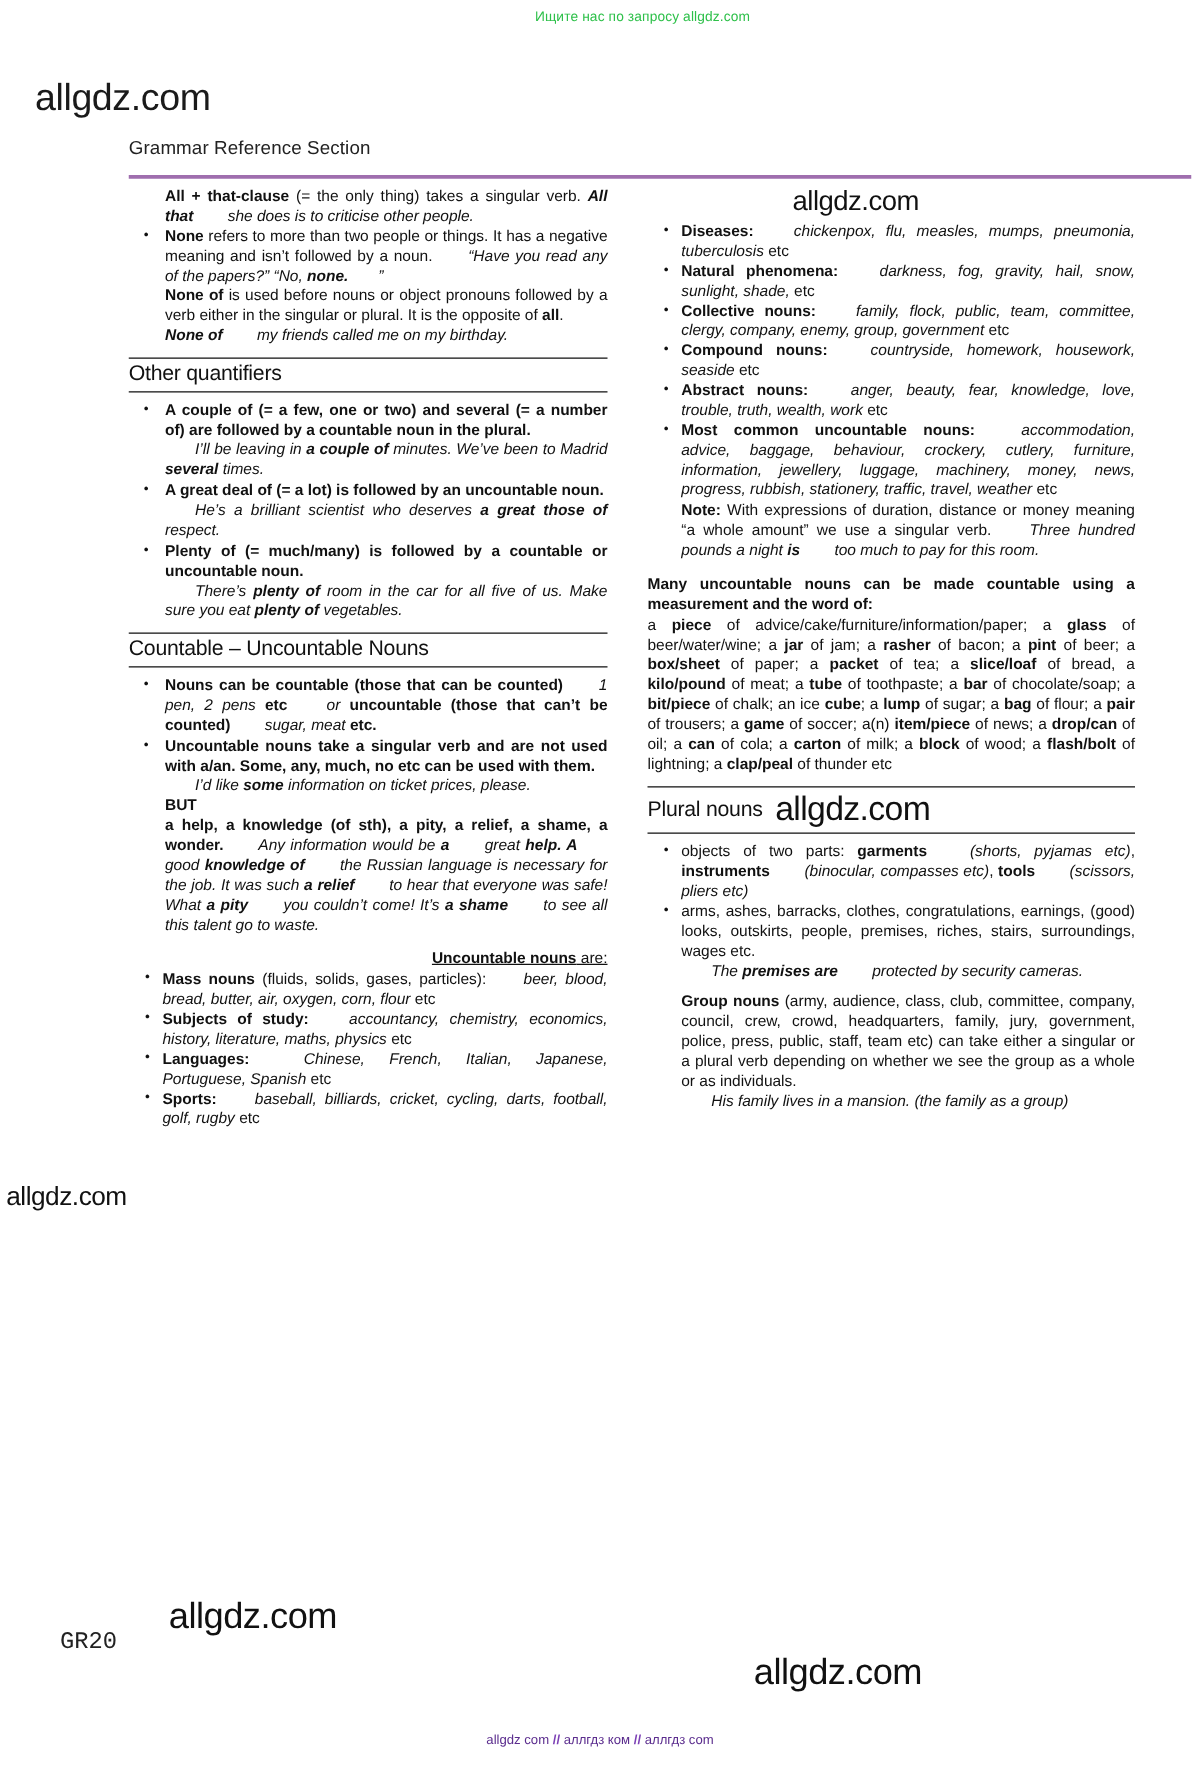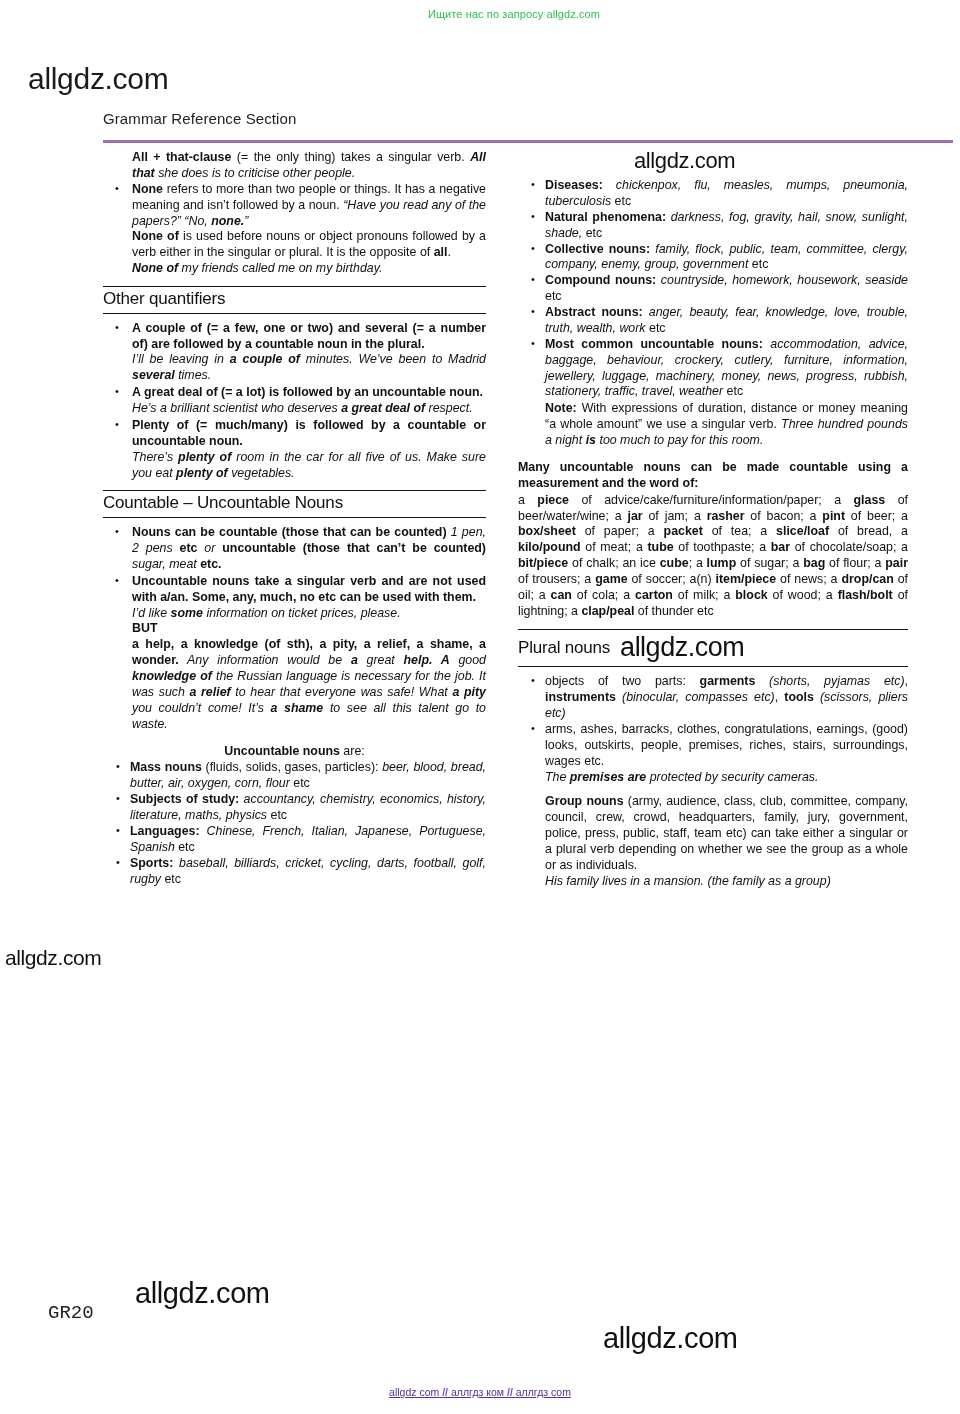--- a/index.html
+++ b/index.html
@@ -65,21 +65,21 @@
     color: #111;
   }
   .col-left  { left: 103px;  width: 383px; }
   .col-right { left: 518px;  width: 390px; }
 
   
   .para {
     text-align: justify;
     margin: 0 0 1px 0;
   }
-  .para.noj { text-align: center; }
+  .para.noj { text-align: right; text-decoration: underline; }
 
   .blk-head {
     border-top: 1.6px solid #111;
     border-bottom: 1.6px solid #111;
     margin: 9px 0 7px 0;
     padding: 3px 0 4px 0;
     font-size: 17px;
     line-height: 1.1;
     letter-spacing: -.2px;
     position: relative;
@@ -126,21 +126,21 @@
     content: "\2022";
     position: absolute;
     left: 13px;
     top: -1px;
     font-size: 11px;
   }
 
   .indent-hang { padding-left: 29px; text-align: justify; }
 
   b, strong { font-weight: bold; }
-  i, em { font-style: italic; }
+  i, em { font-style: italic; margin-left: 24px; }
   .bi { font-weight: bold; font-style: italic; }
 
   
   .wm {
     position: absolute;
     color: #111;
     letter-spacing: -.4px;
     white-space: nowrap;
   }
   .wm-r-top  { top: 148px; left: 634px; font-size: 22px; }
@@ -158,21 +158,20 @@
   }
 
   .footer {
     position: absolute;
     top: 1386px;
     left: 0;
     width: 960px;
     text-align: center;
     font-size: 10.5px;
     color: #5b2d8e;
-    text-decoration: underline;
   }
   .footer .sep { color: #7b3fb5; font-weight: bold; }
 </style>
 </head>
 <body>
 
 <div class="top-banner">Ищите нас по запросу allgdz.com</div>
 
 <div class="masthead">allgdz.com</div>
 
@@ -197,21 +196,21 @@
 
   <div class="blk-head">Other quantifiers</div>
 
   <ul class="bul">
     <li>
       <b>A couple of (= a few, one or two) and several (= a number of) are followed by a countable noun in the plural.</b><br>
       <i><span>I’ll be leaving in </span><b>a couple of</b><span> minutes. We’ve been to Madrid </span><b>several</b><span> times.</span></i>
     </li>
     <li>
       <b>A great deal of (= a lot) is followed by an uncountable noun.</b><br>
-      <i><span>He’s a brilliant scientist who deserves </span><b>a great deal of</b><span> respect.</span></i>
+      <i><span>He’s a brilliant scientist who deserves </span><b>a great those of</b><span> respect.</span></i>
     </li>
     <li>
       <b>Plenty of (= much/many) is followed by a countable or uncountable noun.</b><br>
       <i><span>There’s </span><b>plenty of</b><span> room in the car for all five of us. Make sure you eat </span><b>plenty of</b><span> vegetables.</span></i>
     </li>
   </ul>
 
   <div class="blk-head">Countable – Uncountable Nouns</div>
 
   <ul class="bul">

